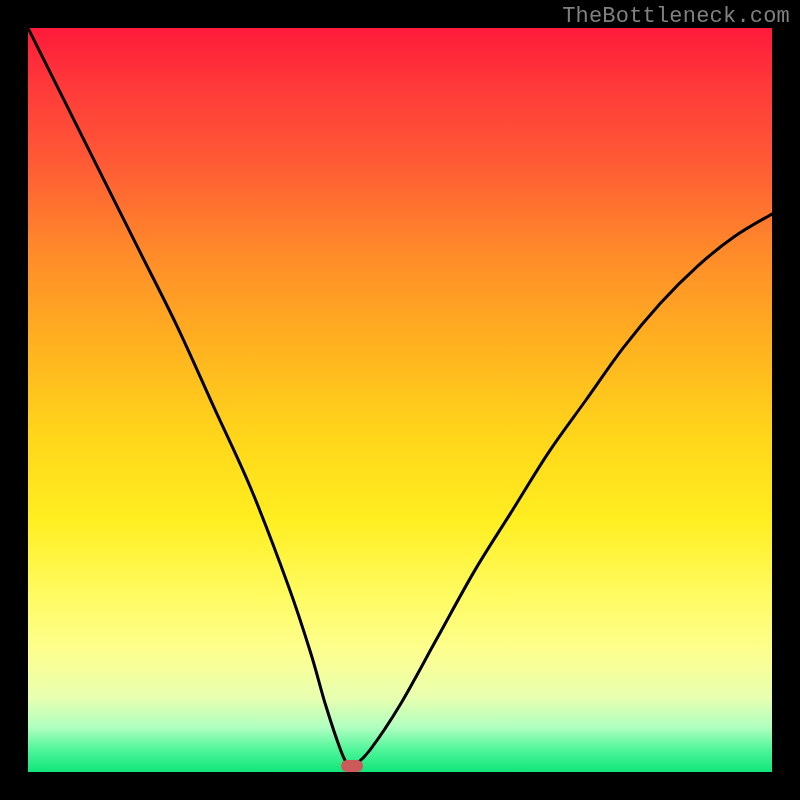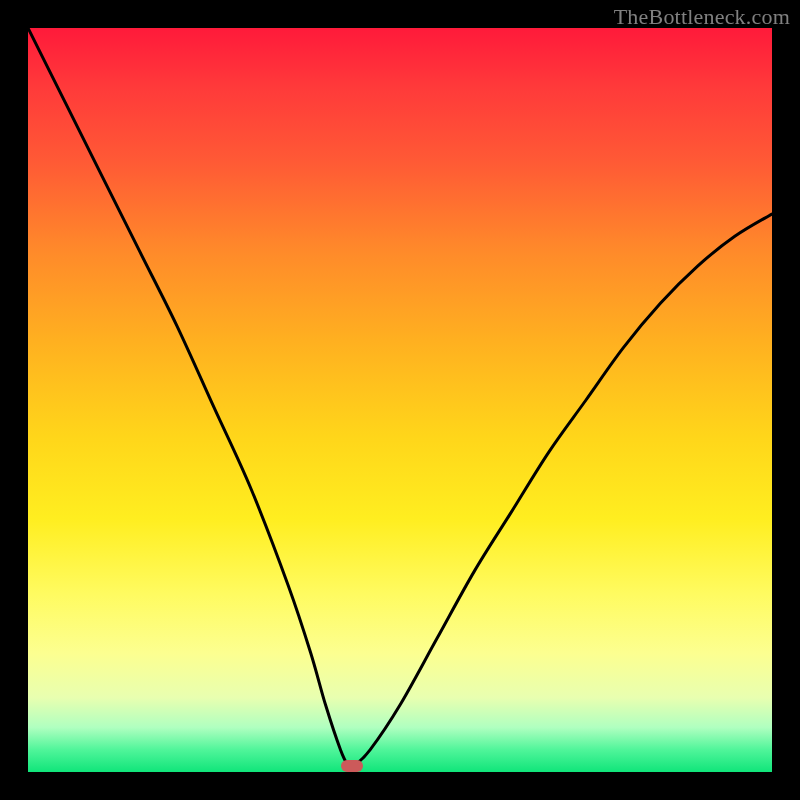--- a/index.html
+++ b/index.html
@@ -48,21 +48,21 @@
     position: absolute;
     width: 22px;
     height: 12px;
     border-radius: 6px;
     background: #cc5a5a;
   }
   .watermark {
     position: absolute;
     top: 4px;
     right: 10px;
-    font-family: Liberation Serif, serif;
+    font-family: Liberation Mono, monospace;
     font-size: 22px;
     color: #808080;
     letter-spacing: 0.2px;
     user-select: none;
   }
 </style>
 </head>
 <body>
 
 <div class="container">

